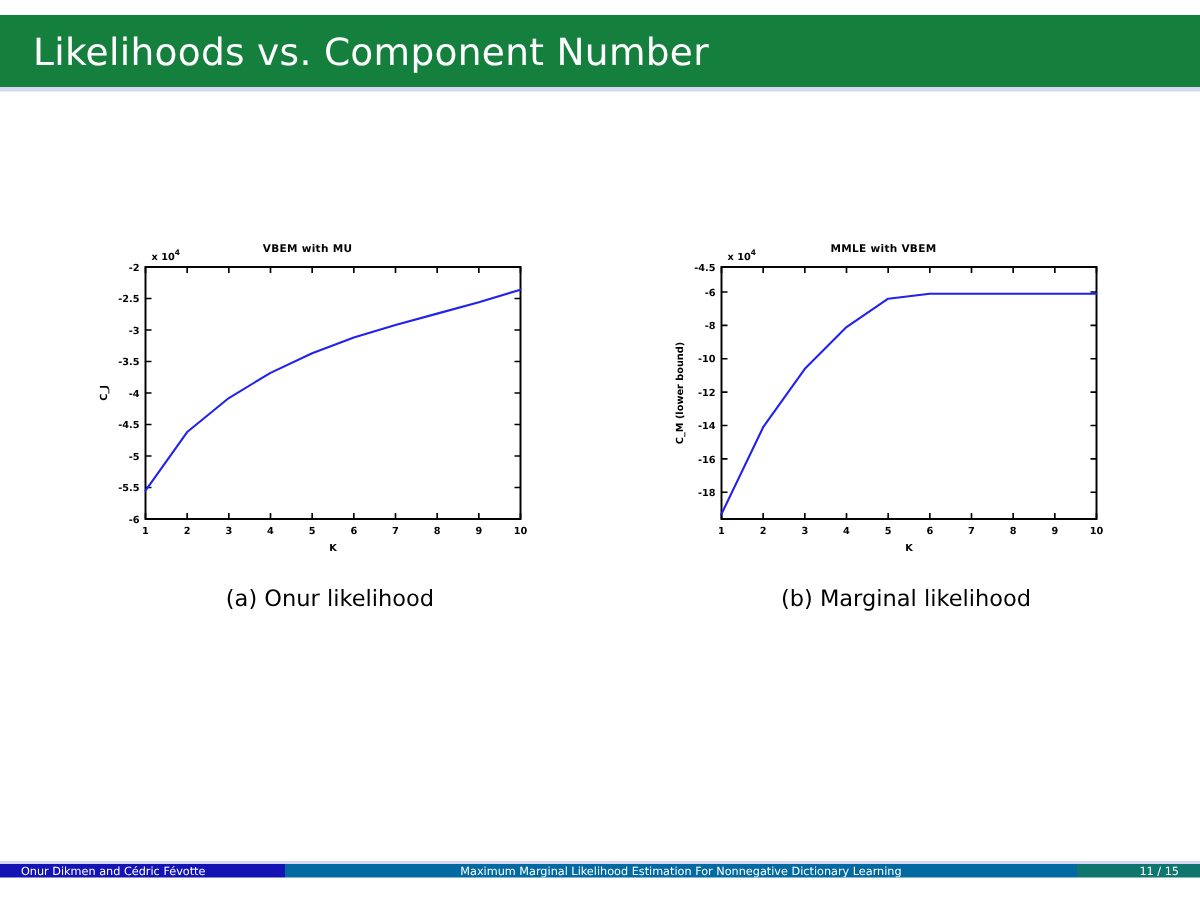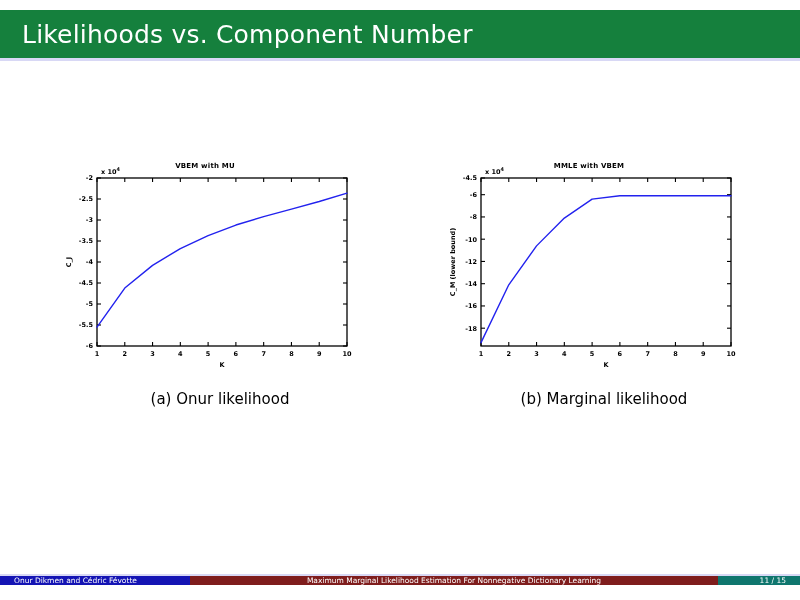--- a/index.html
+++ b/index.html
@@ -122,21 +122,21 @@
     white-space: nowrap;
     overflow: hidden;
   }
   #foot-author {
     background: #1414b4;
     width: 190px;
     padding-left: 14px;
     box-sizing: border-box;
   }
   #foot-title {
-    background: #7f1d1d;
+    background: #0369a1;
     flex: 1;
     justify-content: center;
   }
   #foot-page {
     background: #0f766e;
     width: 82px;
     justify-content: flex-end;
     padding-right: 14px;
     box-sizing: border-box;
   }

